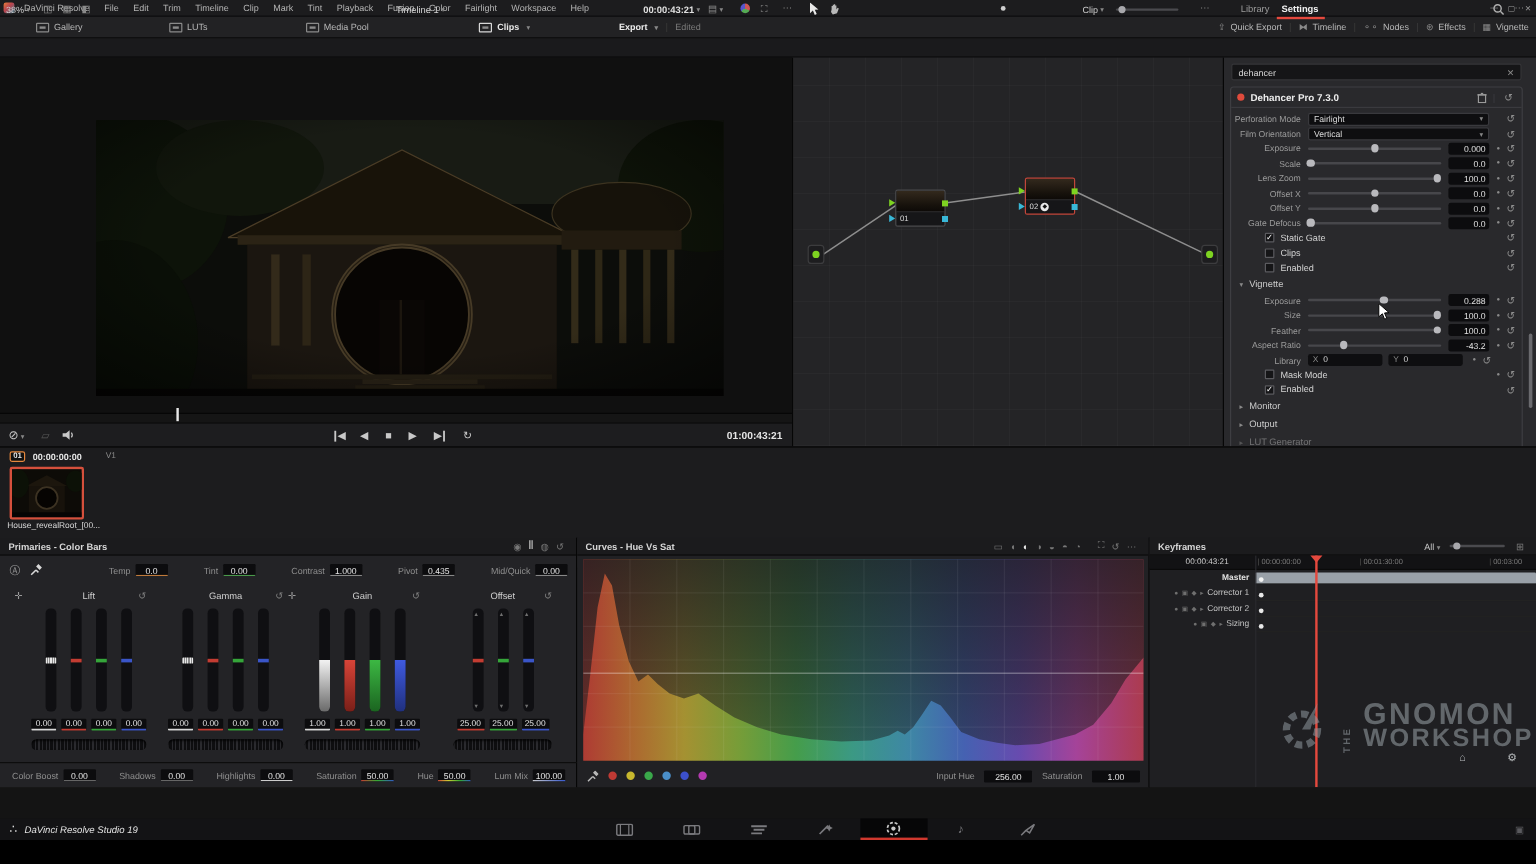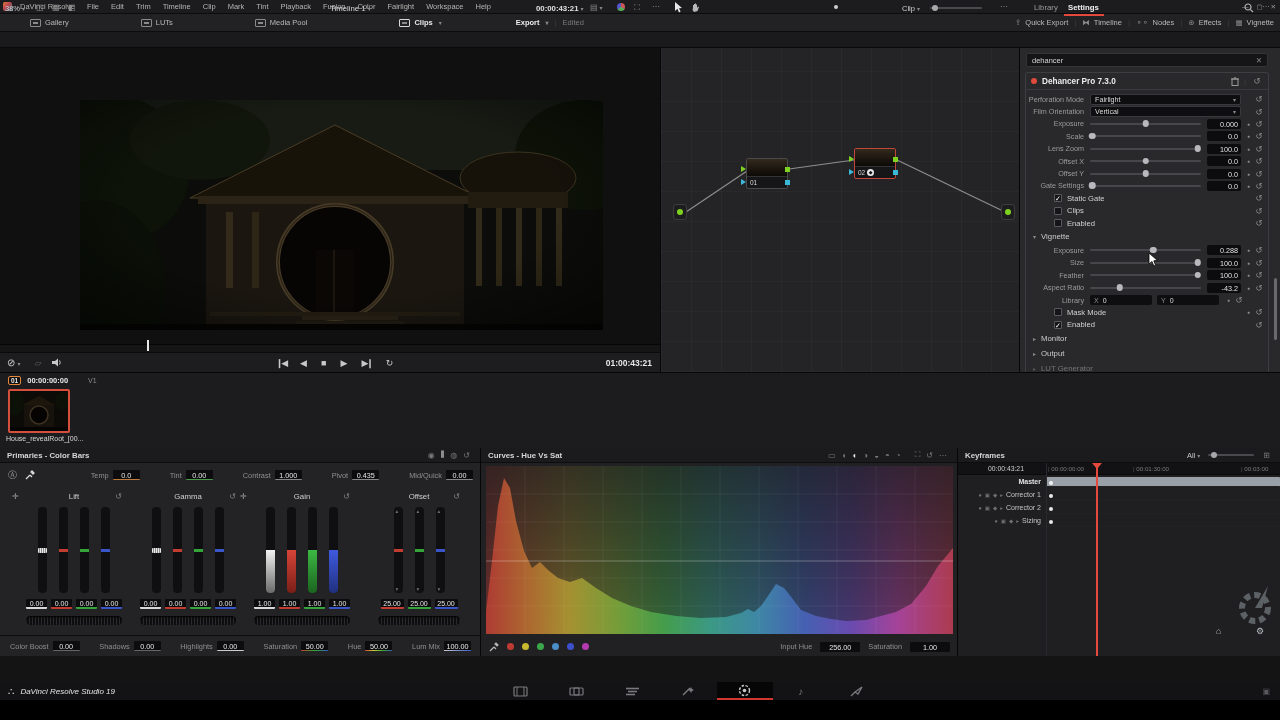--- a/index.html
+++ b/index.html
@@ -392,21 +392,21 @@
         <div class="prow">
           <span class="plabel">Offset Y</span>
           <div class="ptrack">
               <span class="pthumb" style="left:50%"></span>
             </div>
           <span class="pval">0.0</span>
           <span class="kfd">●</span>
             <span class="prst">↺</span>
         </div>
         <div class="prow">
-          <span class="plabel">Gate Settings</span>
+          <span class="plabel">Gate Defocus</span>
           <div class="ptrack">
               <span class="pthumb" style="left:2%"></span>
             </div>
           <span class="pval">0.0</span>
           <span class="kfd">●</span>
             <span class="prst">↺</span>
         </div>
         <div class="crow">
           <span class="chk">✓</span>
           <span class="clabel">Static Gate</span>
@@ -886,20 +886,27 @@
       <span style="position:absolute;left:-4px;top:0;width:0;height:0;border-left:5px solid transparent;border-right:5px solid transparent;border-top:6px solid #e5493e"></span>
     </div>
 
     <div id="wmark">
       <svg width="46" height="46" viewBox="0 0 46 46">
         <g fill="#8f979e">
             <circle cx="23" cy="26" r="13" fill="none" stroke="#8f979e" stroke-width="6" stroke-dasharray="6 4"></circle>
             <path d="M23,26 L36,4 L30,26 Z" fill="#8f979e"></path>
           </g>
       </svg>
+      <div style="display:flex;align-items:flex-end;gap:2px">
+        <span class="gtxt" style="font-size:8px;transform:rotate(-90deg) translate(6px,0)">THE</span>
+        <div>
+          <div class="gtxt" style="font-size:25px">GNOMON</div>
+          <div class="gtxt" style="font-size:21px">WORKSHOP</div>
+        </div>
+      </div>
     </div>
     <span class="abs" style="left:258px;top:178px;color:#d2d6d8;font-size:9px;opacity:.85">⌂</span>
     <span class="abs" style="left:298px;top:178px;color:#d2d6d8;font-size:9px;opacity:.85">⚙</span>
   </div>
 
   <div id="statusbar" class="abs">
     <span style="color:#e8e8e8;font-size:10px;margin-left:8px">∴</span>
     <span style="color:#e2e2e2;font-size:8px;font-weight:normal;font-style:italic;margin-left:6px">DaVinci Resolve Studio 19</span>
     <span style="flex:1"></span>
     <span class="pgico">

